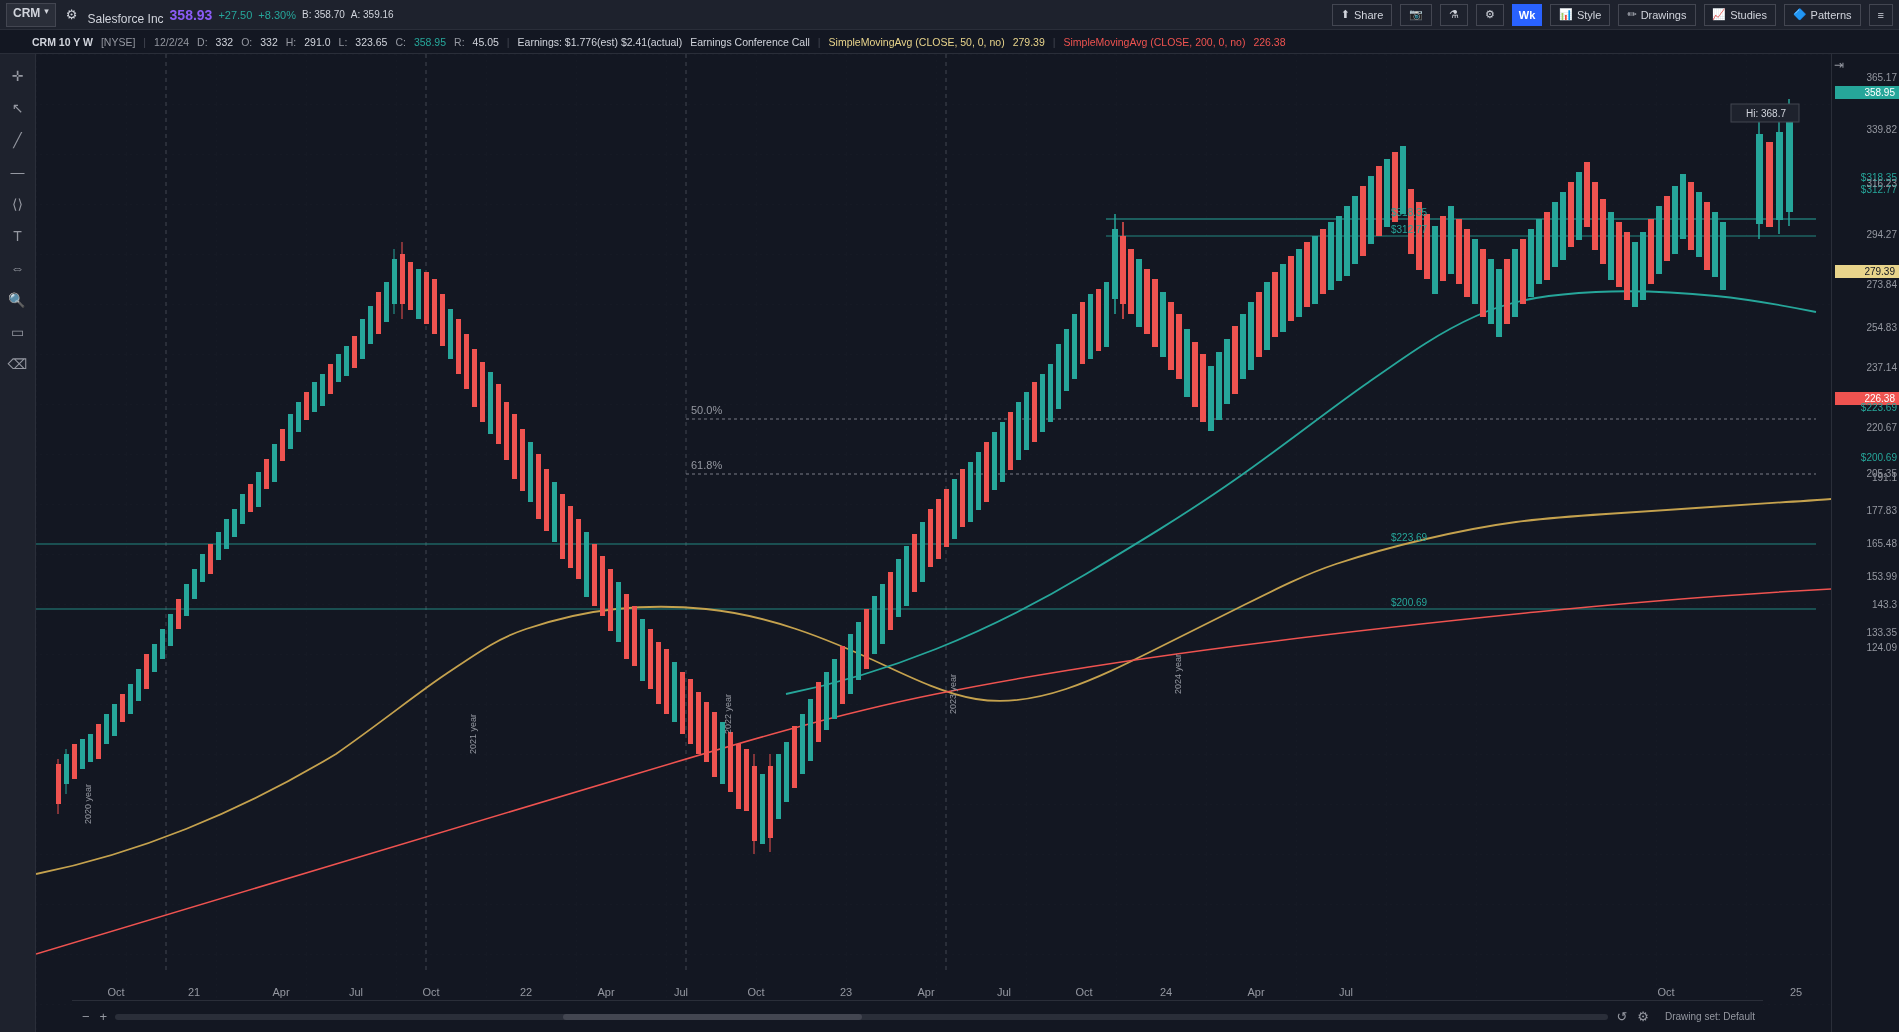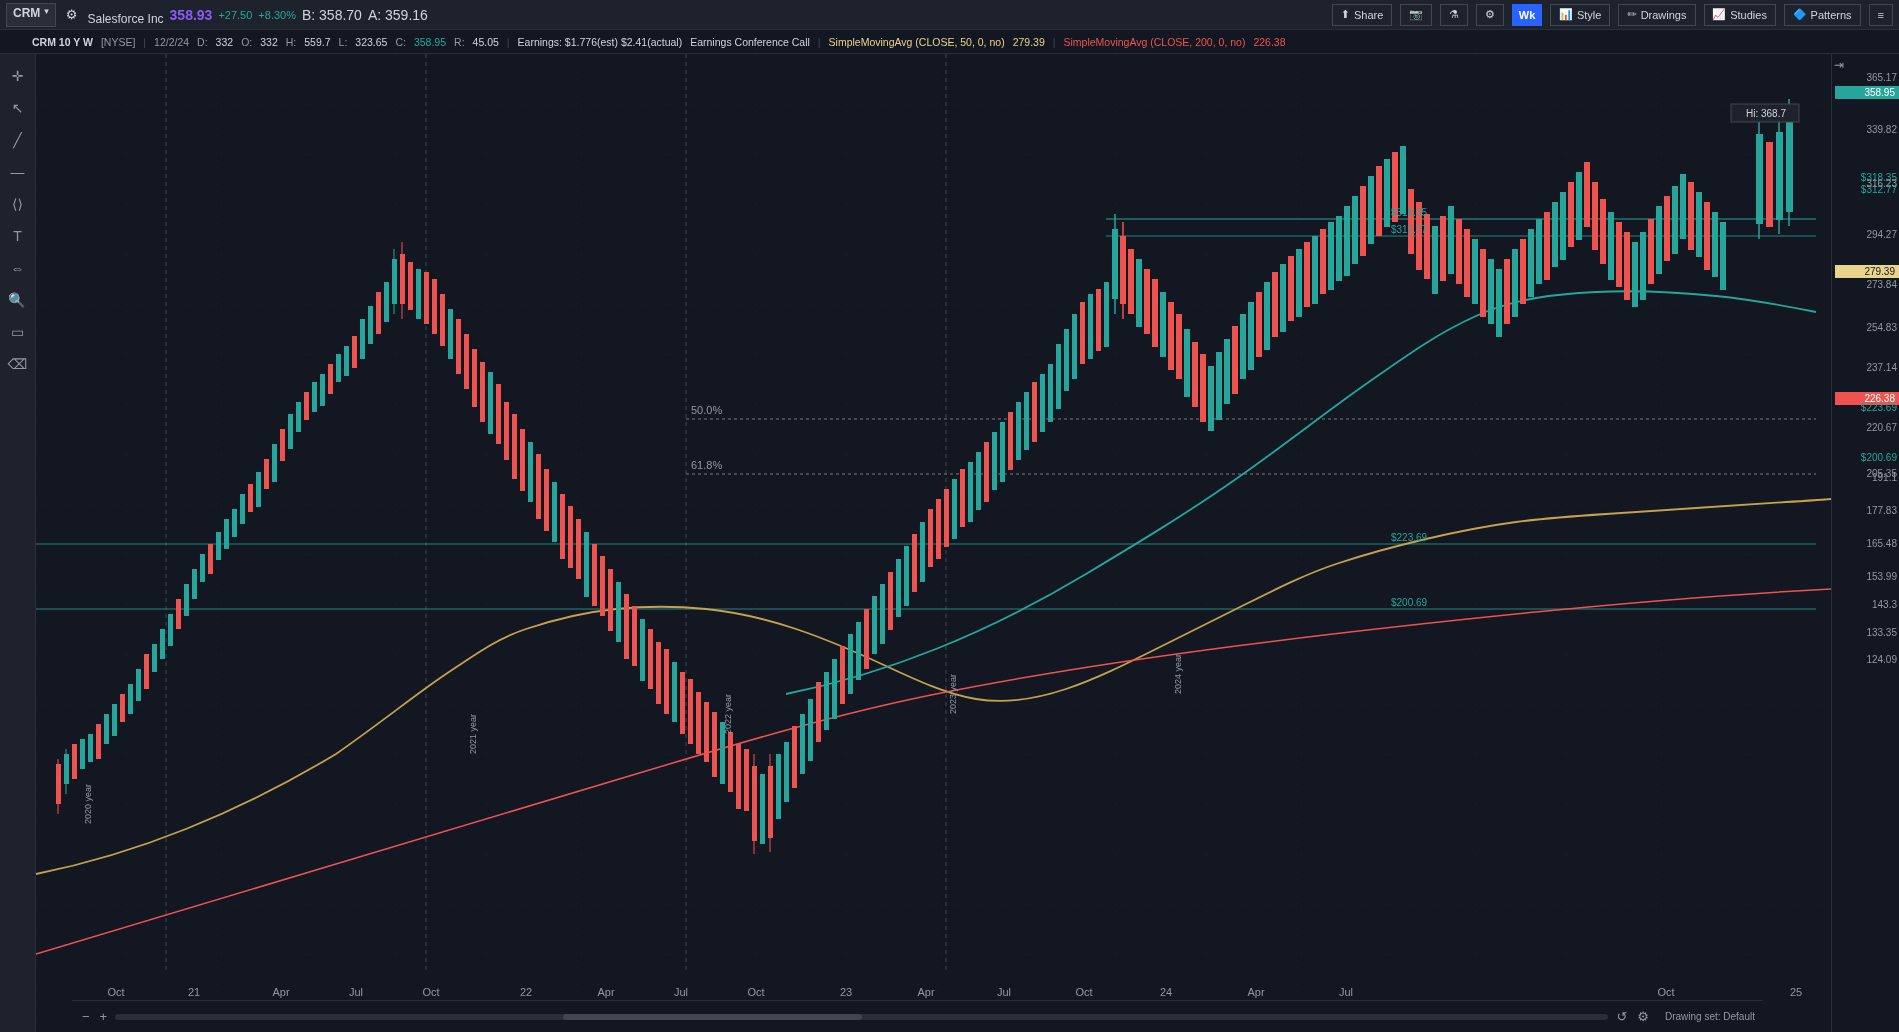--- a/index.html
+++ b/index.html
@@ -37,21 +37,21 @@
       background: none;
       border: none;
       color: #d1d4dc;
       cursor: pointer;
       padding: 2px 4px;
       font-size: 13px;
     }
     .company-name { color: #d1d4dc; font-size: 12px; font-weight: 500; margin-top: 8px; }
     .price-main { color: #8b5cf6; font-size: 14px; font-weight: 700; }
     .price-change-pos { color: #26a69a; font-size: 11px; }
-    .price-detail { color: #d1d4dc; font-size: 14px; }
+    .price-detail { color: #d1d4dc; font-size: 10px; }
     .spacer { flex: 1; }
     .top-right-btns { display: flex; align-items: center; gap: 8px; }
     .top-btn {
       background: none;
       border: 1px solid #434651;
       color: #d1d4dc;
       padding: 2px 8px;
       cursor: pointer;
       font-size: 11px;
       height: 22px;
@@ -300,21 +300,21 @@
 <div id="info-bar">
   <span class="info-ticker">CRM 10 Y W</span>
   <span class="info-exchange">[NYSE]</span>
   <span class="info-sep">|</span>
   <span class="info-label">12/2/24</span>
   <span class="info-label">D:</span>
   <span class="info-val">332</span>
   <span class="info-label">O:</span>
   <span class="info-val">332</span>
   <span class="info-label">H:</span>
-  <span class="info-val">559.7</span>
+  <span class="info-val">291.0</span>
   <span class="info-label">L:</span>
   <span class="info-val">323.65</span>
   <span class="info-label">C:</span>
   <span class="info-green">358.95</span>
   <span class="info-label">R:</span>
   <span class="info-val">45.05</span>
   <span class="info-sep">|</span>
   <span class="info-val">Earnings: $1.776(est) $2.41(actual)</span>
   <span class="info-val">Earnings Conference Call</span>
   <span class="info-sep">|</span>
@@ -692,18 +692,18 @@
     <span style="position:absolute; right:2px; top:348px; font-size:10px; color:#26a69a; width:64px; text-align:right;">$223.69</span>
     <span class="price-label" style="top: 368px;">220.67</span>
     <span class="price-label" style="top: 385px; margin-top: 29px;">205.35</span>
     <span style="position:absolute; right:2px; top:398px; font-size:10px; color:#26a69a; width:64px; text-align:right;">$200.69</span>
     <span class="price-label" style="top: 418px;">191.1</span>
     <span class="price-label" style="top: 451px;">177.83</span>
     <span class="price-label" style="top: 484px; padding-left: 29px;">165.48</span>
     <span class="price-label" style="top: 517px;">153.99</span>
     <span class="price-label" style="top: 545px;">143.3</span>
     <span class="price-label" style="top: 573px;">133.35</span>
-    <span class="price-label" style="top: 600px;">124.09</span>
+    <span class="price-label" style="top: 588px;">124.09</span>
 
     <div style="position:absolute; top:4px; left:2px; color:#9598a1; font-size:12px; cursor:pointer;">⇥</div>
   </div>
 
 </div>
 
 </body></html>

